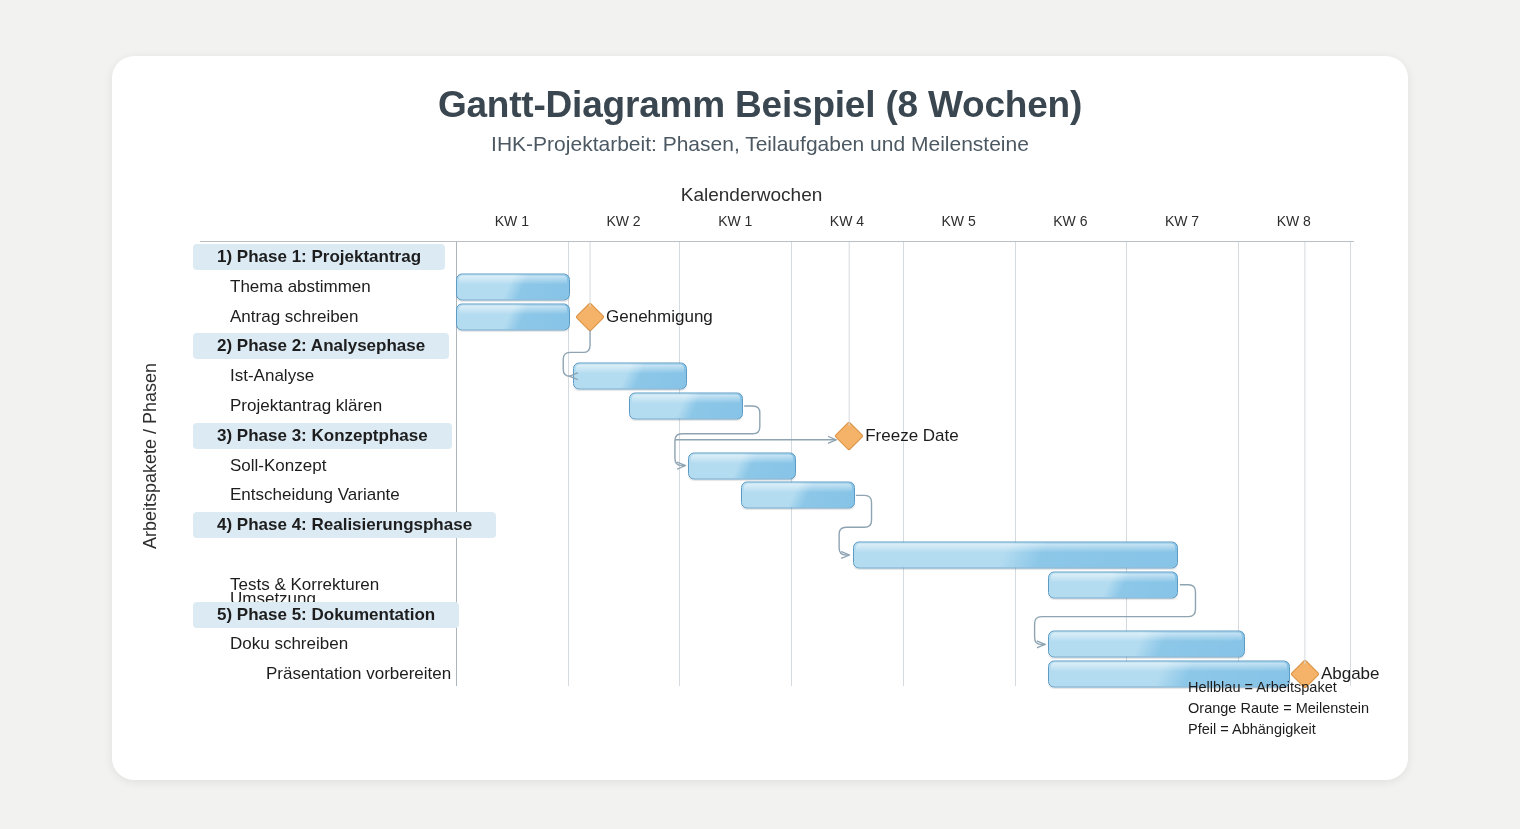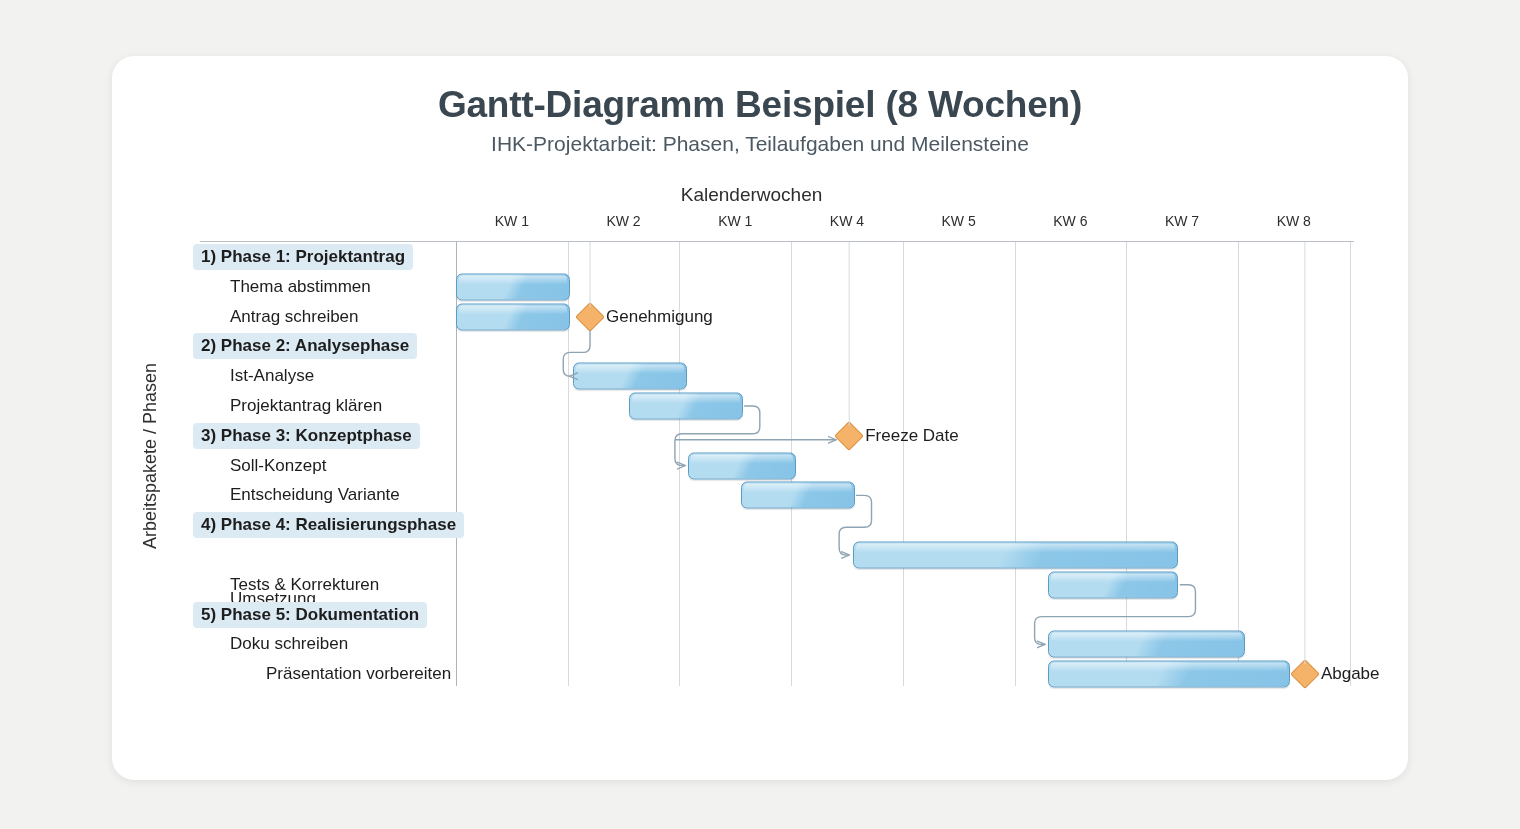--- a/index.html
+++ b/index.html
@@ -44,21 +44,21 @@
   }
   .gridline{position:absolute;top:186px;width:1px;background:#d5dade;}
   #axis-left{position:absolute;top:186px;width:1px;background:#aeb5ba;}
   
   .rowlabel{
     position:absolute;font-size:17px;color:#1d1d1d;white-space:nowrap;
     transform:translateY(-50%);
   }
   .rowlabel.phase{
     font-weight:bold;background:#dceaf4;border-radius:4px;
-    padding:3px 8px;left:81px;
+    padding:3px 24px;left:81px;
   }
   .rowlabel.task{left:118px;padding:0;}
   
   .bar{
     position:absolute;height:25px;border-radius:6px;
     border:1px solid #5b9bc4;
     background:linear-gradient(115deg,#b4dcf0 0%,#b4dcf0 46%,#8cc7e8 58%,#86c3e6 100%);
     box-shadow:0 1px 1px rgba(0,0,0,.10);
     transform:translateY(-50%);
   }
@@ -172,15 +172,20 @@
         <line x1="1192.92" x2="1192.92" y1="186" y2="608.2" stroke="#d5dade" stroke-width="1"></line>
         <g id="arrow-paths" fill="none" stroke="#8fa4b2" stroke-width="1.4">
           <path d="M478.03999999999996,274.6 L478.03999999999996,289.4 Q478.03999999999996,296.4 471.03999999999996,296.4 L458.23199999999997,296.4 Q451.23199999999997,296.4 451.23199999999997,303.4 L451.23199999999997,313.2 Q451.23199999999997,320.2 458.23199999999997,320.2 L457.934,320.2" marker-end="url(#ah)"></path>
           <path d="M632.186,350 L640.8240000000001,350 Q647.8240000000001,350 647.8240000000001,357 L647.8240000000001,370.8 Q647.8240000000001,377.8 640.8240000000001,377.8 L569.932,377.8 Q562.932,377.8 562.932,384.8 L562.932,402.6 Q562.932,409.6 569.932,409.6 L572.985,409.6" marker-end="url(#ah)"></path>
           <path d="M562.932,383.8 L723.78,383.8" marker-end="url(#ah)"></path>
           <path d="M743.886,439.4 L752.5240000000001,439.4 Q759.5240000000001,439.4 759.5240000000001,446.4 L759.5240000000001,464.2 Q759.5240000000001,471.2 752.5240000000001,471.2 L734.1310000000001,471.2 Q727.1310000000001,471.2 727.1310000000001,478.2 L727.1310000000001,492 Q727.1310000000001,499 734.1310000000001,499 L737.184,499" marker-end="url(#ah)"></path>
           <path d="M1067.816,528.8 L1076.4540000000002,528.8 Q1083.4540000000002,528.8 1083.4540000000002,535.8 L1083.4540000000002,553.6 Q1083.4540000000002,560.6 1076.4540000000002,560.6 L929.606,560.6 Q922.606,560.6 922.606,567.6 L922.606,581.4000000000001 Q922.606,588.4000000000001 929.606,588.4000000000001 L932.659,588.4000000000001" marker-end="url(#ah)"></path>
         </g>
     </svg>
 
+    <div id="legend">
+      <div>Hellblau = Arbeitspaket</div>
+      <div>Orange Raute = Meilenstein</div>
+      <div>Pfeil = Abhängigkeit</div>
+    </div>
 
   </div>
 </div>
 
 </body></html>

